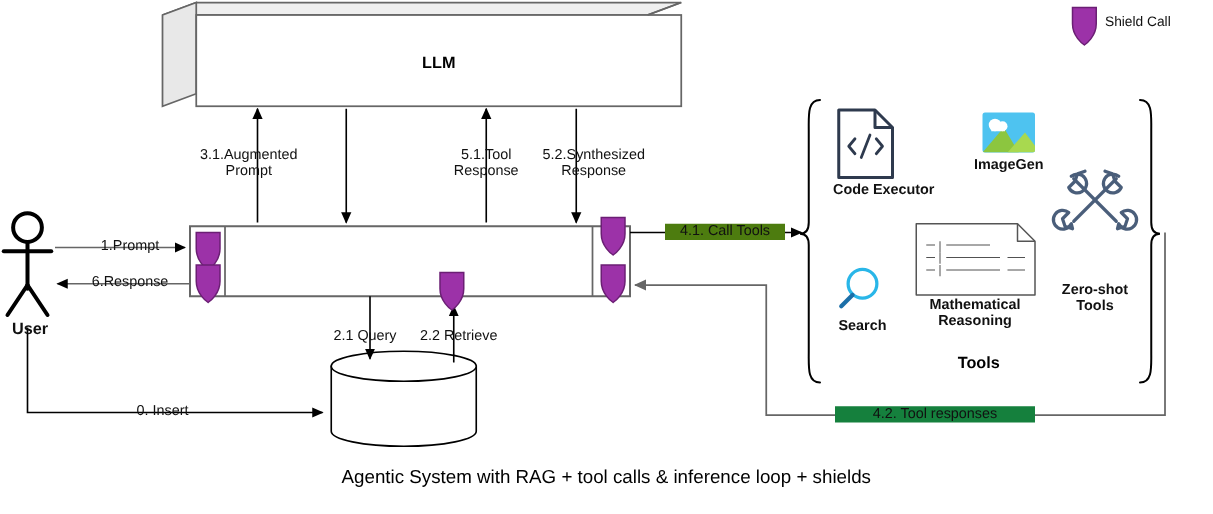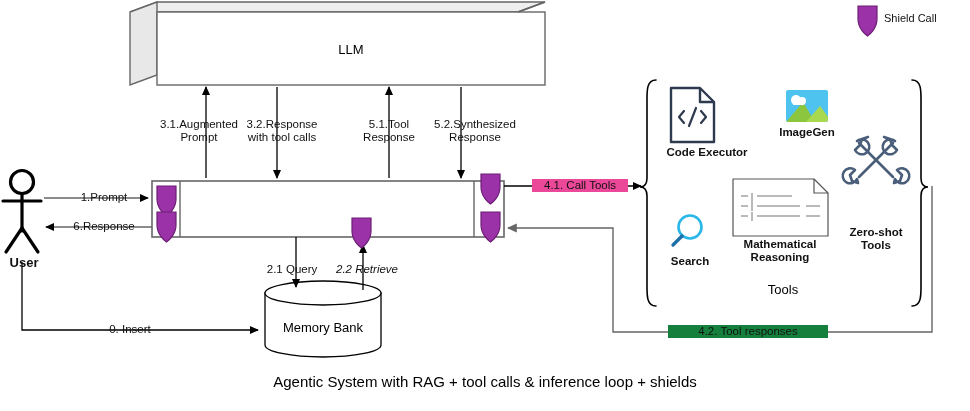--- a/index.html
+++ b/index.html
@@ -8,21 +8,21 @@
     font-family:"Liberation Sans","DejaVu Sans",sans-serif;
     color:#000000;
   }
   #stage{position:absolute;left:0;top:0;width:970px;height:411px;}
   #vec{position:absolute;left:0;top:0;width:970px;height:411px;}
 
   .lbl{position:absolute;font-size:11.5px;line-height:13px;color:#111;white-space:pre;}
   .lbl.c{text-align:center;}
   .bold{font-weight:bold;}
 
-  .node-title{position:absolute;font-weight:normal;font-size:13px;color:#000;text-align:center;}
+  .node-title{position:absolute;font-weight:bold;font-size:13px;color:#000;text-align:center;}
   .icaption{position:absolute;font-size:11.5px;line-height:13px;text-align:center;color:#111;white-space:pre;font-weight:bold;}
 
   .caption{
     position:absolute;left:0;top:373px;width:970px;text-align:center;
     font-size:15px;color:#000;
   }
   .legend-text{position:absolute;font-size:11px;color:#111;}
 </style>
 </head>
 <body>
@@ -160,37 +160,35 @@
     </g>
 
     <g>
       <path d="M858,6 L877,6 L877,19 C877,29 869,35 867.5,36 C866,35 858,29 858,19 Z" fill="#9C32A8" stroke="#6B1F74" stroke-width="1.2"></path>
     </g>
   </svg>
 
   <div class="node-title" style="left:157px;top:42px;width:388px;">LLM</div>
 
 
-  <div class="node-title" style="left:265px;top:320px;width:116px;">Memory Bank</div>
 
   <div class="lbl bold" style="left:2px;top:256px;width:44px;text-align:center;font-size:13px;">User</div>
 
   <div class="lbl c" style="left:58px;top:191px;width:92px;">1.Prompt</div>
   <div class="lbl c" style="left:56px;top:220px;width:96px;">6.Response</div>
   <div class="lbl c" style="left:75px;top:323px;width:110px;">0. Insert</div>
 
   <div class="lbl c" style="left:252px;top:263px;width:80px;">2.1 Query</div>
-  <div class="lbl c" style="left:325px;top:263px;width:84px;font-style:italic;">2.2 Retrieve</div>
+  <div class="lbl c" style="left:325px;top:263px;width:84px;">2.2 Retrieve</div>
 
   <div class="lbl c" style="left:153px;top:118px;width:92px;"><span>3.1.Augmented</span><br><span>Prompt</span></div>
-  <div class="lbl c" style="left:232px;top:118px;width:100px;"><span>3.2.Response</span><br><span>with tool calls</span></div>
   <div class="lbl c" style="left:345px;top:118px;width:88px;"><span>5.1.Tool</span><br><span>Response</span></div>
   <div class="lbl c" style="left:422px;top:118px;width:106px;"><span>5.2.Synthesized</span><br><span>Response</span></div>
 
-  <div class="lbl c" style="left:532px;top:179px;width:96px;background:#ec4899;">4.1. Call Tools</div>
+  <div class="lbl c" style="left:532px;top:179px;width:96px;background:#4d7c0f;">4.1. Call Tools</div>
   <div class="lbl c" style="left:668px;top:325px;width:160px;background:#15803d;">4.2. Tool responses</div>
 
   <div class="icaption" style="left:648px;top:146px;width:90px;padding-left:14px;">Code Executor</div>
   <div class="icaption" style="left:768px;top:126px;width:78px;">ImageGen</div>
   <div class="icaption" style="left:662px;top:255px;width:56px;">Search</div>
   <div class="icaption" style="left:730px;top:238px;width:100px;"><span>Mathematical</span><br><span>Reasoning</span></div>
   <div class="icaption" style="left:838px;top:194px;width:76px;margin-top:32px;"><span>Zero-shot</span><br><span>Tools</span></div>
 
   <div class="node-title" style="left:728px;top:282px;width:110px;">Tools</div>
 

